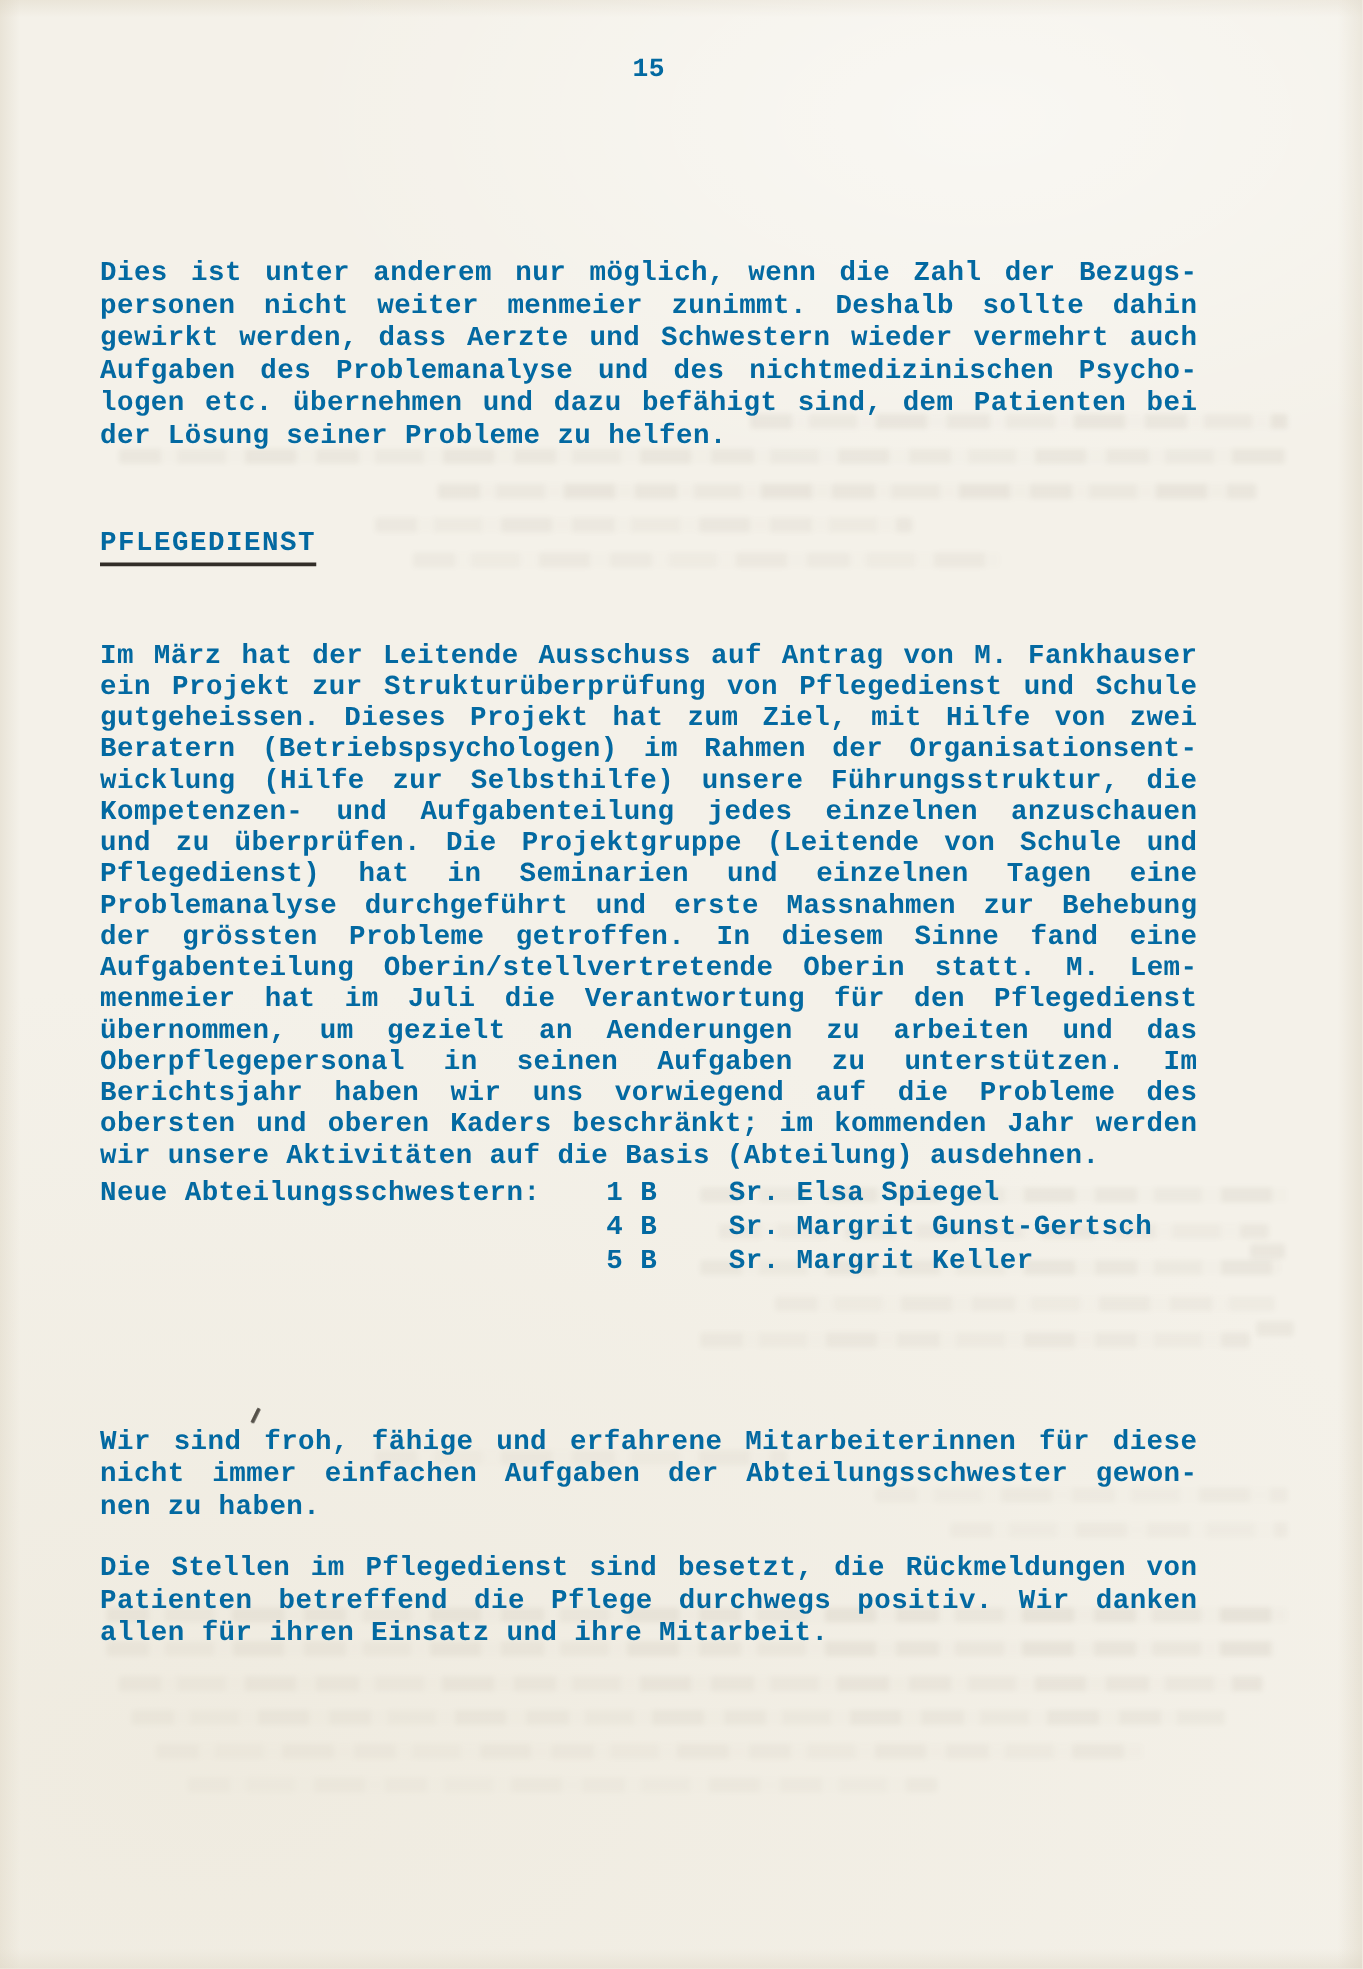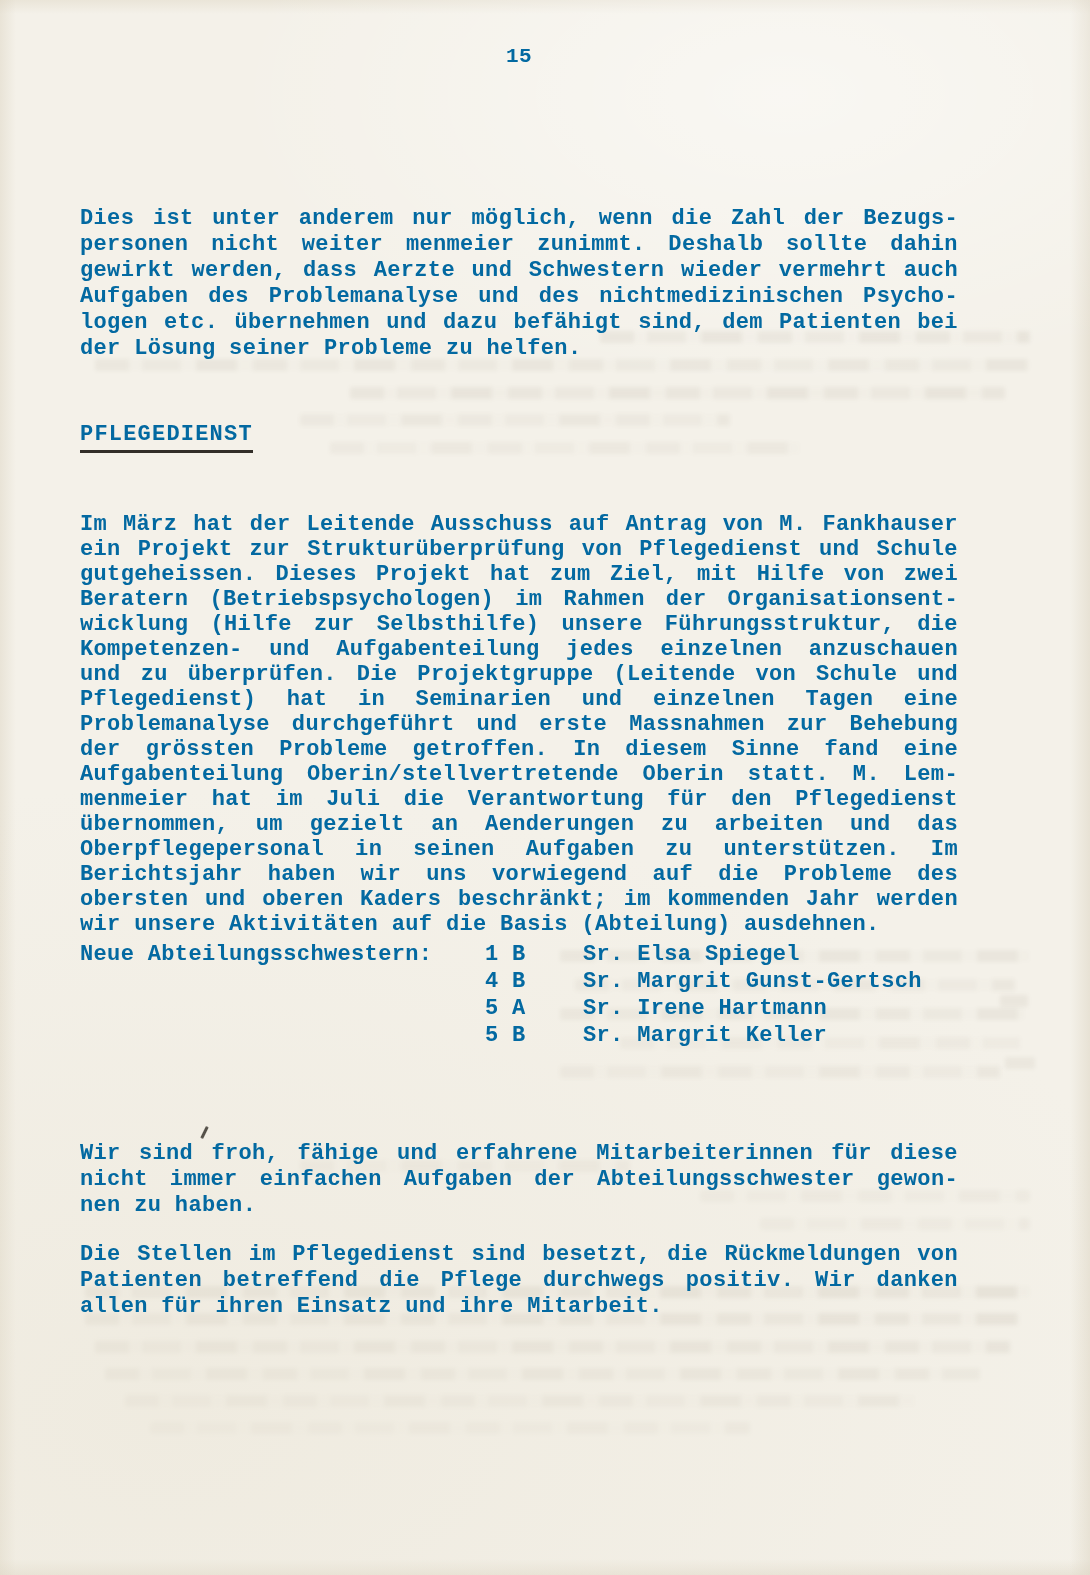--- a/index.html
+++ b/index.html
@@ -120,21 +120,20 @@
       <div class="line j"><span>Berichtsjahr</span><span>haben</span><span>wir</span><span>uns</span><span>vorwiegend</span><span>auf</span><span>die</span><span>Probleme</span><span>des</span></div>
       <div class="line j"><span>obersten</span><span>und</span><span>oberen</span><span>Kaders</span><span>beschränkt;</span><span>im</span><span>kommenden</span><span>Jahr</span><span>werden</span></div>
       <div class="line">wir unsere Aktivitäten auf die Basis (Abteilung) ausdehnen.</div>
     </div>
 
   <div class="list-block">
     <span class="list-label">Neue Abteilungsschwestern:</span>
     <div class="list-rows">
         <div class="list-row"><span class="unit">1 B</span><span>Sr. Elsa Spiegel</span></div>
         <div class="list-row"><span class="unit">4 B</span><span>Sr. Margrit Gunst-Gertsch</span></div>
-        <div class="list-row"><span class="unit">5 A</span><span>Sr. Irene Hartmann</span></div>
         <div class="list-row"><span class="unit">5 B</span><span>Sr. Margrit Keller</span></div>
       </div>
   </div>
 
   <div class="block" style="top:1104px">
       <div class="line j"><span>Wir</span><span>sind</span><span>froh,</span><span>fähige</span><span>und</span><span>erfahrene</span><span>Mitarbeiterinnen</span><span>für</span><span>diese</span></div>
       <div class="line j"><span>nicht</span><span>immer</span><span>einfachen</span><span>Aufgaben</span><span>der</span><span>Abteilungsschwester</span><span>gewon-</span></div>
       <div class="line">nen zu haben.</div>
     </div>
   <div class="block" style="top:1205px">

